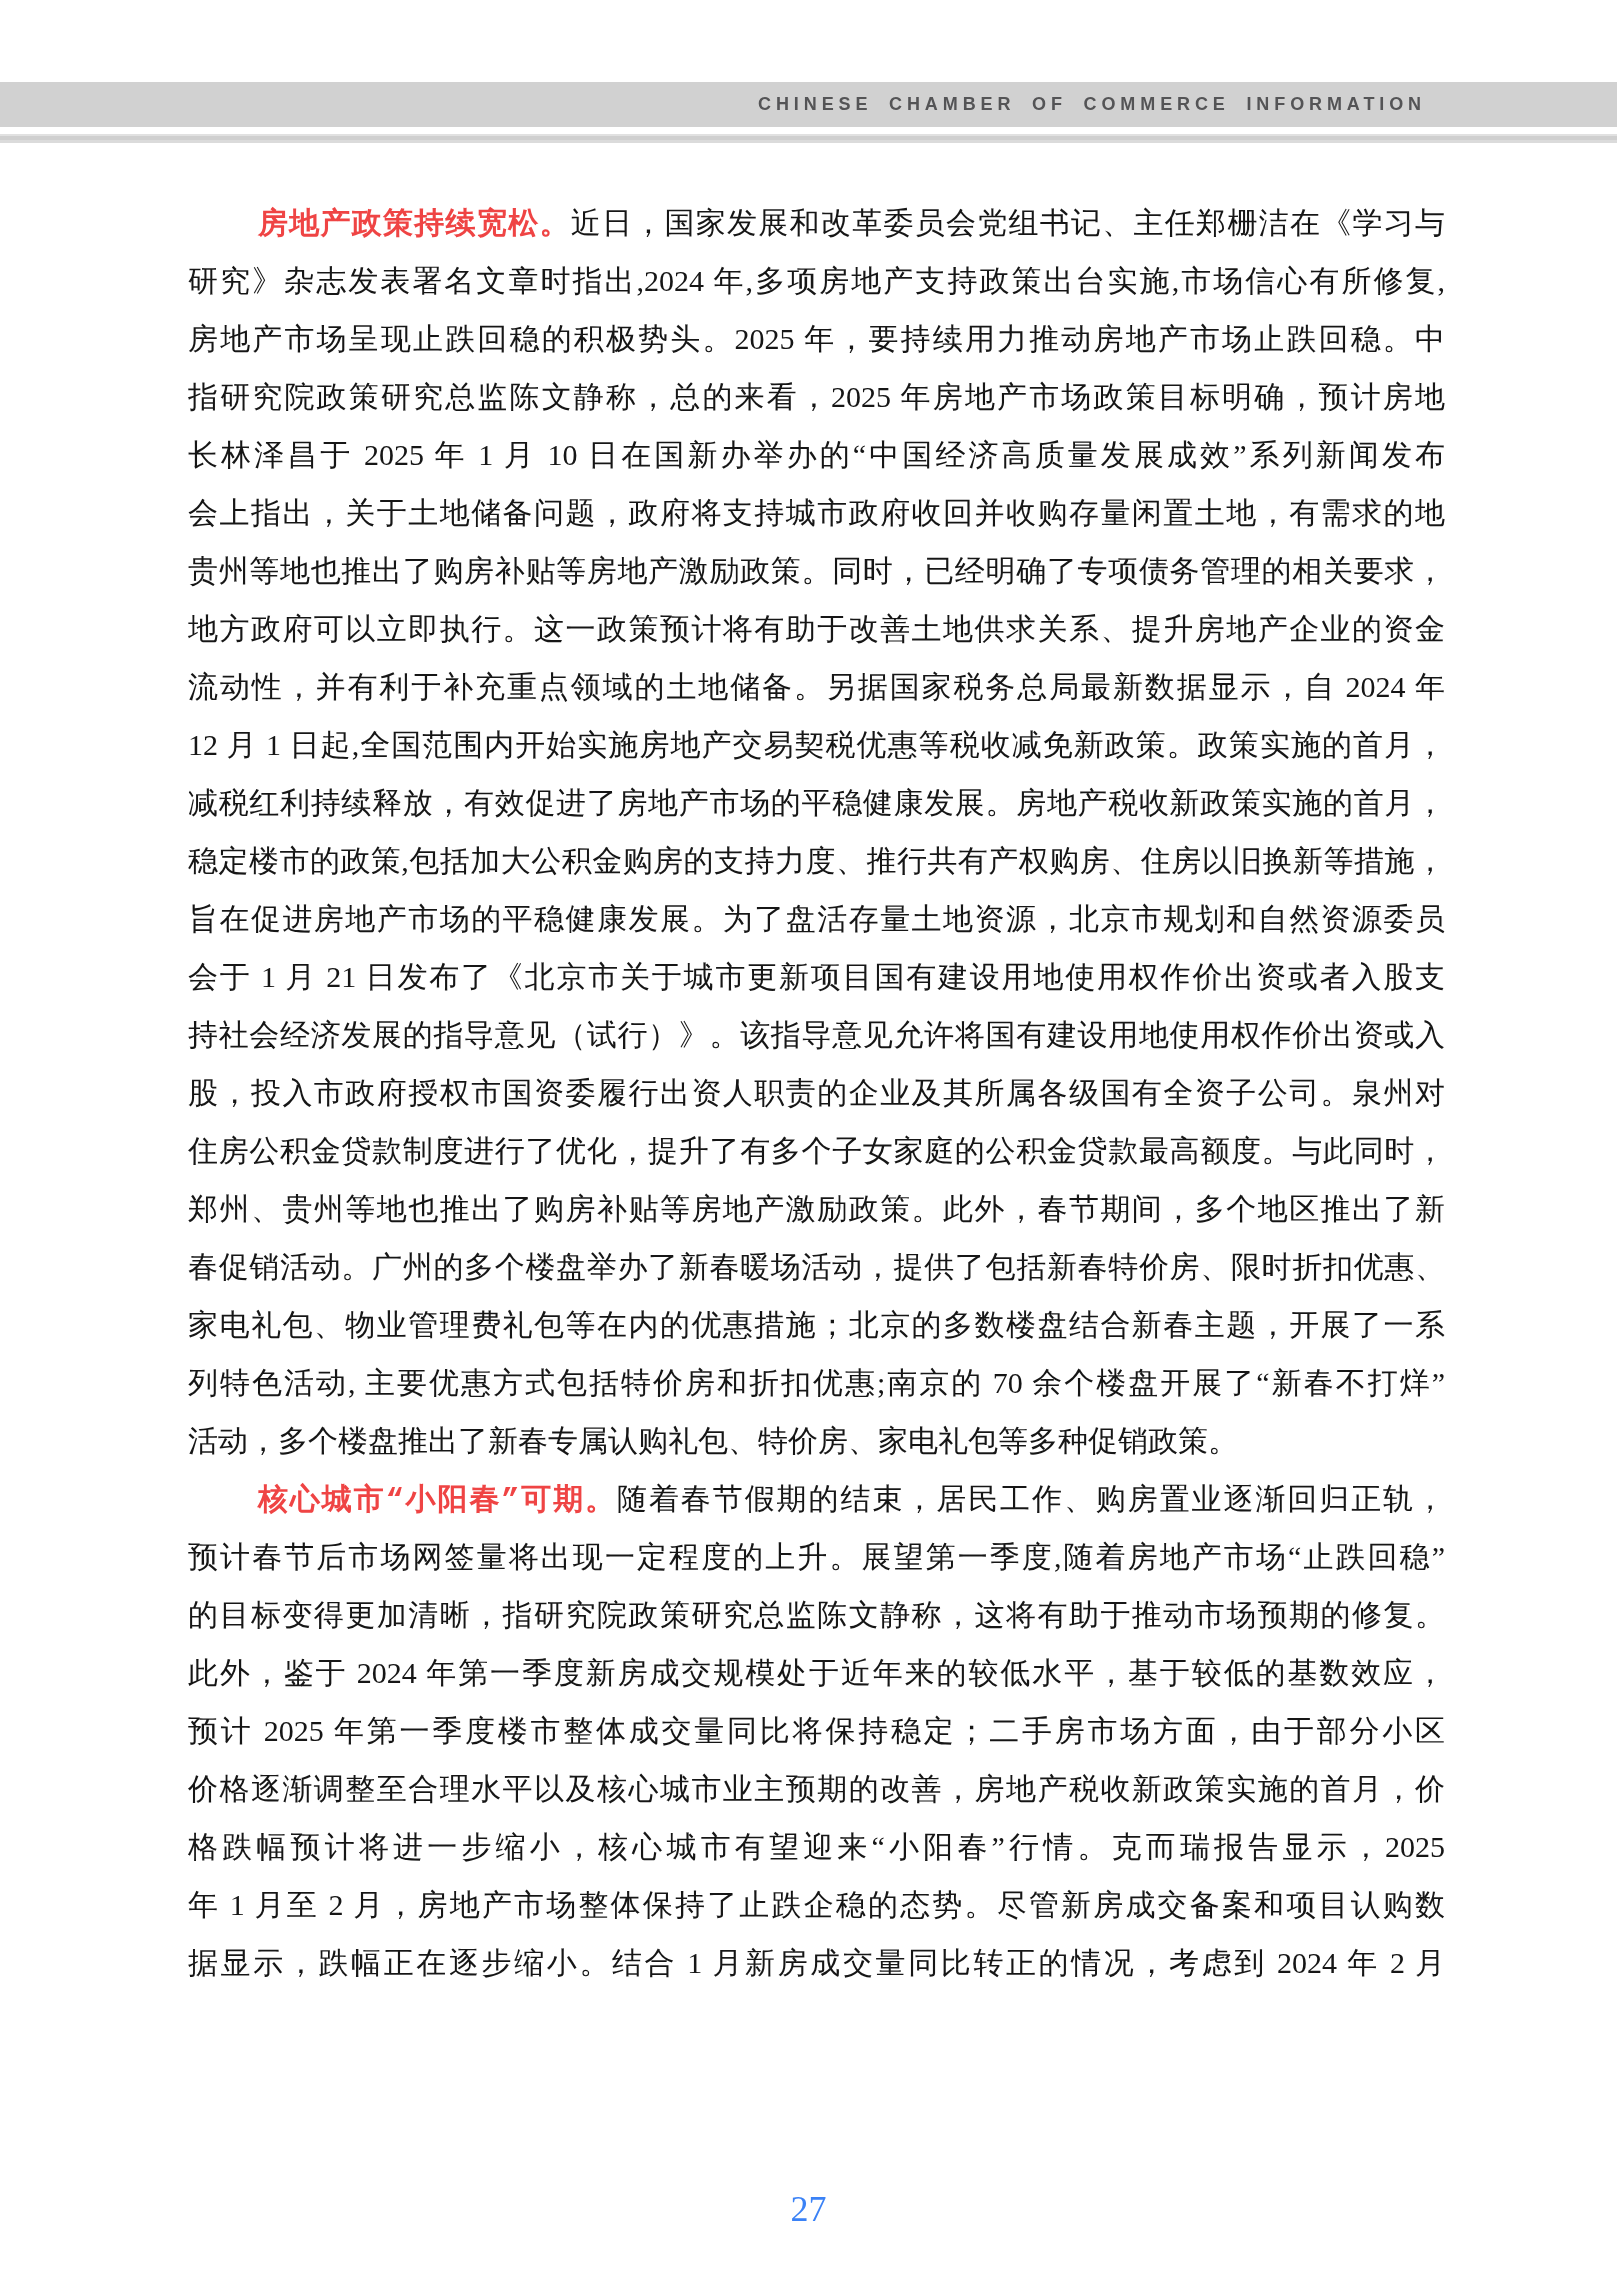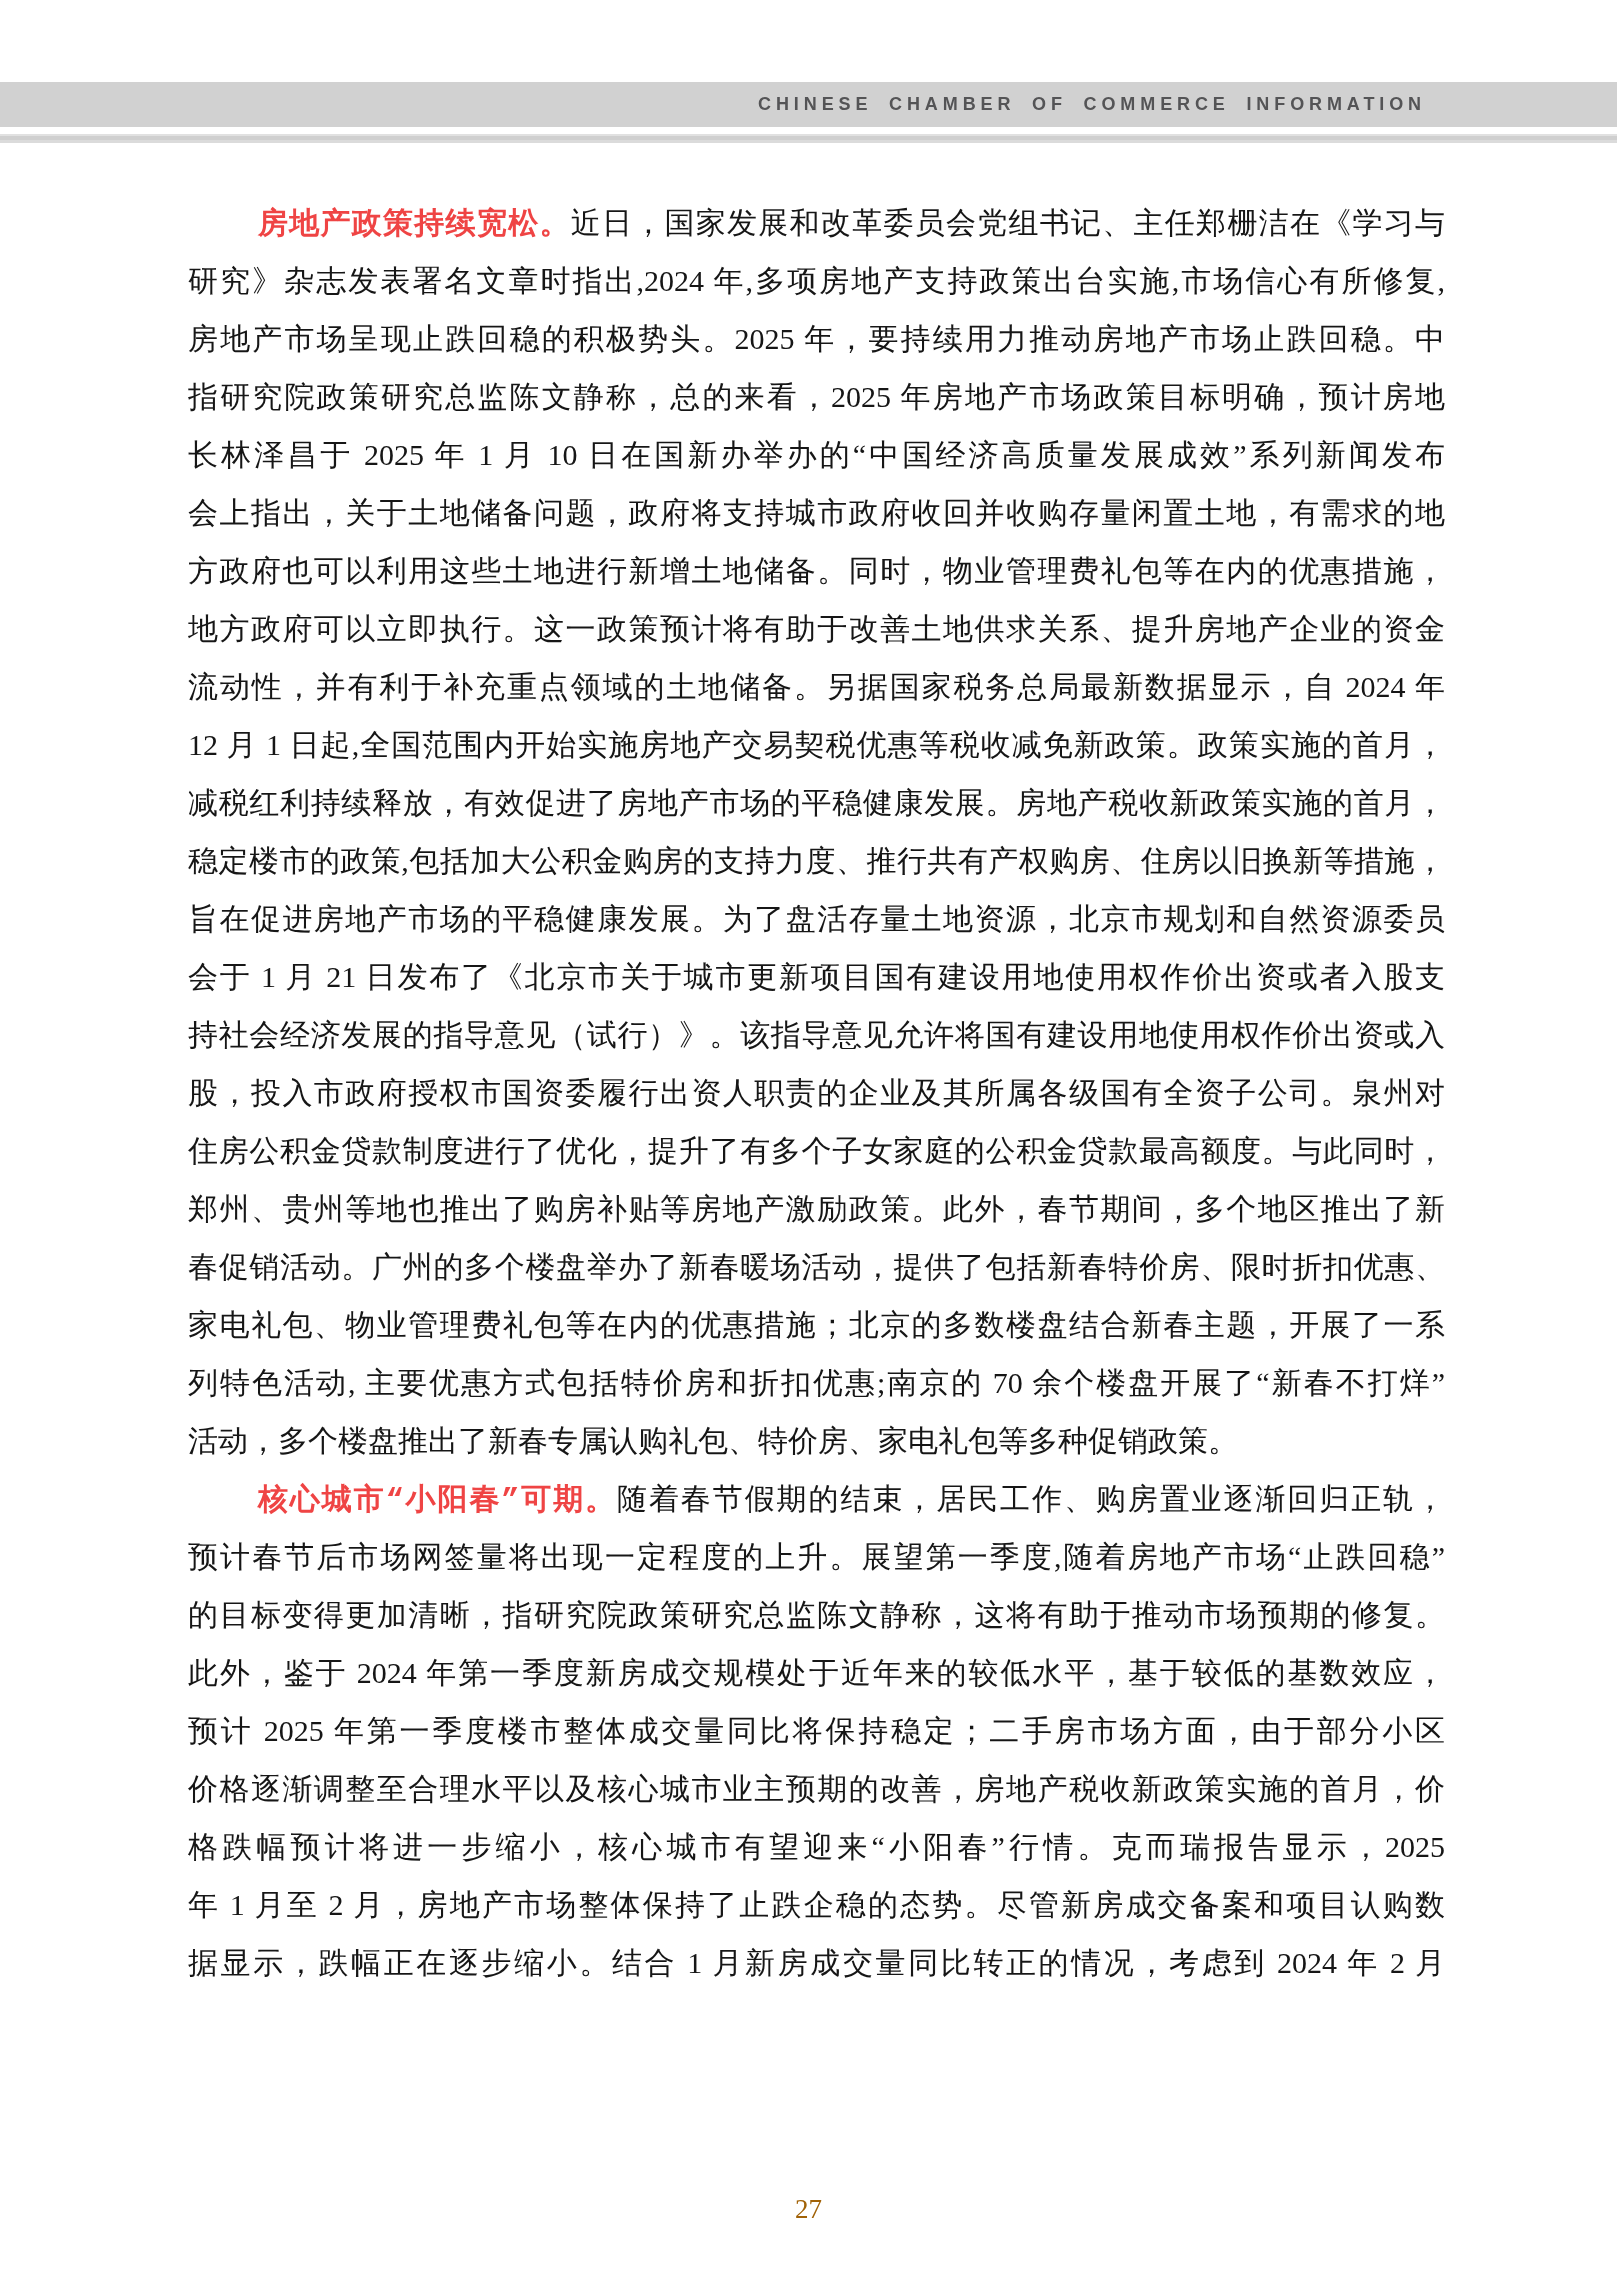--- a/index.html
+++ b/index.html
@@ -61,23 +61,23 @@
   }
   .line.first { text-indent: 70px; }
   .line.endp  { text-align-last: left; }
   .lead { font-weight: 700; color: #ef4444; font-family: Liberation Mono, monospace; }
   
   .pageno {
     position: absolute;
     left: 0; top: 2191px;
     width: 1617px;
     text-align: center;
-    font-size: 27px;
+    font-size: 36px;
     line-height: 36px;
-    color: #a16207;
+    color: #3b82f6;
     font-family: "Liberation Serif", "DejaVu Serif", serif;
   }
 </style>
 </head>
 <body>
 
 <div class="page">
 
   <div class="band-main">
     <span class="hdr">CHINESE CHAMBER OF COMMERCE INFORMATION</span>
@@ -86,21 +86,21 @@
 
   <div class="article">
 
     <div>
       <div class="line first"><span class="lead">房地产政策持续宽松。</span><span>近日，国家发展和改革委员会党组书记、主任郑栅洁在《学习与</span></div>
       <div class="line">研究》杂志发表署名文章时指出,2024 年,多项房地产支持政策出台实施,市场信心有所修复,</div>
       <div class="line">房地产市场呈现止跌回稳的积极势头。2025 年，要持续用力推动房地产市场止跌回稳。中</div>
       <div class="line">指研究院政策研究总监陈文静称，总的来看，2025 年房地产市场政策目标明确，预计房地</div>
       <div class="line">长林泽昌于 2025 年 1 月 10 日在国新办举办的“中国经济高质量发展成效”系列新闻发布</div>
       <div class="line">会上指出，关于土地储备问题，政府将支持城市政府收回并收购存量闲置土地，有需求的地</div>
-      <div class="line">方政府也可以利用这些土地进行新增土地储备。同时，物业管理费礼包等在内的优惠措施，</div>
+      <div class="line">贵州等地也推出了购房补贴等房地产激励政策。同时，已经明确了专项债务管理的相关要求，</div>
       <div class="line">地方政府可以立即执行。这一政策预计将有助于改善土地供求关系、提升房地产企业的资金</div>
       <div class="line">流动性，并有利于补充重点领域的土地储备。另据国家税务总局最新数据显示，自 2024 年</div>
       <div class="line">12 月 1 日起,全国范围内开始实施房地产交易契税优惠等税收减免新政策。政策实施的首月，</div>
       <div class="line">减税红利持续释放，有效促进了房地产市场的平稳健康发展。房地产税收新政策实施的首月，</div>
       <div class="line">稳定楼市的政策,包括加大公积金购房的支持力度、推行共有产权购房、住房以旧换新等措施，</div>
       <div class="line">旨在促进房地产市场的平稳健康发展。为了盘活存量土地资源，北京市规划和自然资源委员</div>
       <div class="line">会于 1 月 21 日发布了《北京市关于城市更新项目国有建设用地使用权作价出资或者入股支</div>
       <div class="line">持社会经济发展的指导意见（试行）》。该指导意见允许将国有建设用地使用权作价出资或入</div>
       <div class="line">股，投入市政府授权市国资委履行出资人职责的企业及其所属各级国有全资子公司。泉州对</div>
       <div class="line">住房公积金贷款制度进行了优化，提升了有多个子女家庭的公积金贷款最高额度。与此同时，</div>

